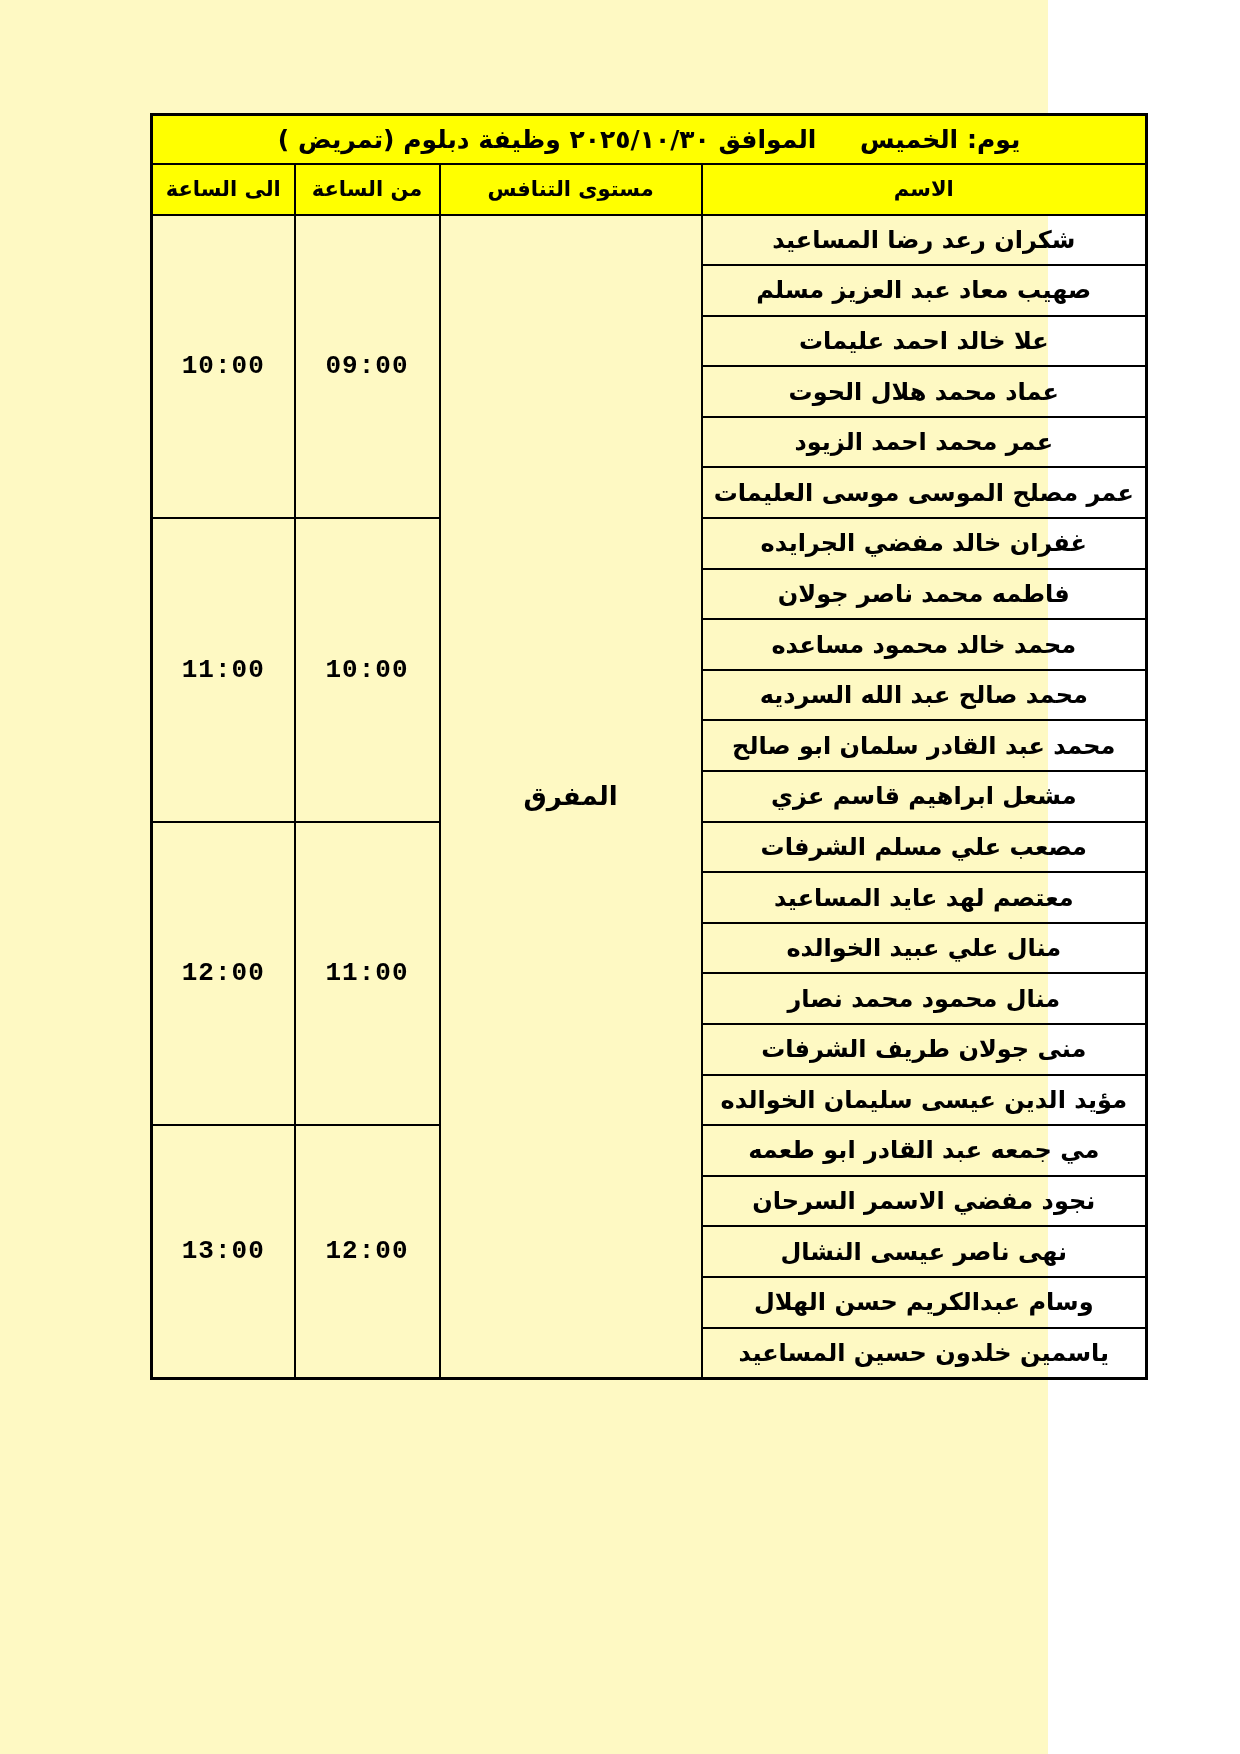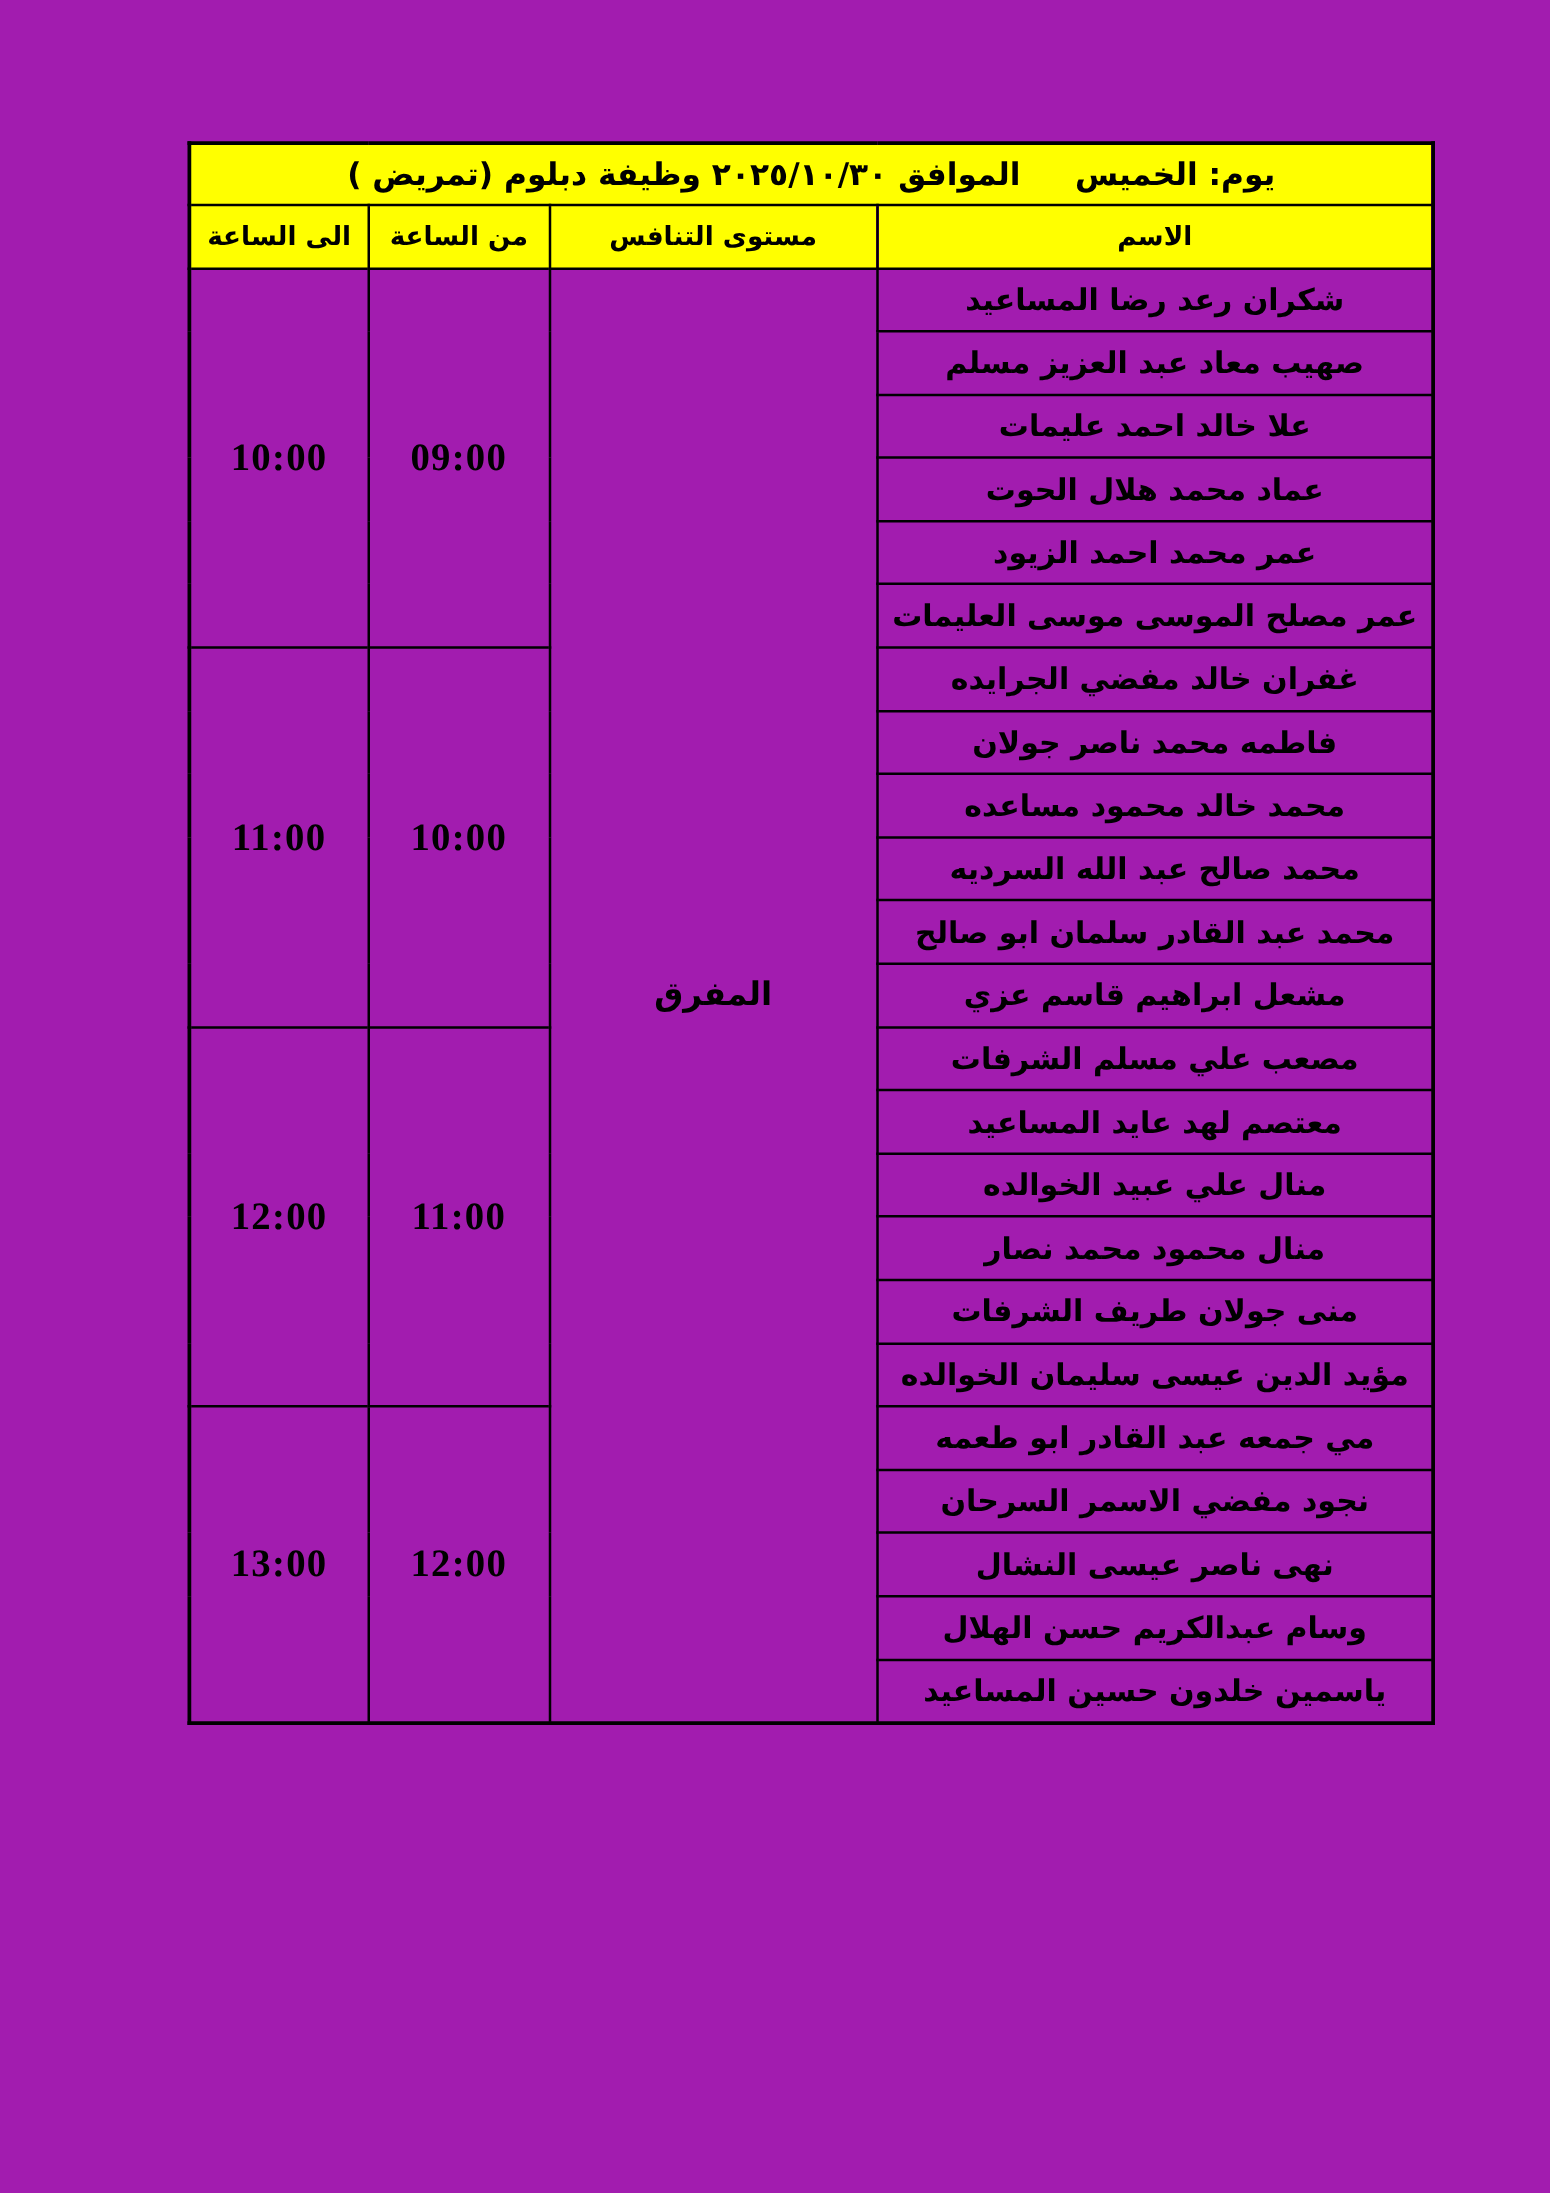--- a/index.html
+++ b/index.html
@@ -1,21 +1,21 @@
 <!DOCTYPE html>
 <html lang="ar"><head>
 <meta charset="utf-8">
 <style>
   * { margin:0; padding:0; box-sizing:border-box; }
   html,body { background:#ffffff; }
   .doc-page {
     position:relative;
-    width:1240px;
+    width:1048px;
     height:1754px;
-    background:#a21caf;
+    background:#fef9c3;
     font-family:"DejaVu Sans", sans-serif;
     color:#000;
   }
   table.schedule {
     position:absolute;
     top:113px;
     left:150px;
     width:995px;
     border-collapse:collapse;
     table-layout:fixed;
@@ -39,22 +39,22 @@
     font-size:25px;
     white-space:pre-wrap;
   }
   .head-cell {
     background:#FFFF00;
     font-size:21px;
   }
   .name-cell  { font-size:24px; }
   .level-cell { font-size:26px;margin-top:32px; }
   .time-cell  {
-    font-size:31px;
-    font-family:Liberation Serif, serif;
+    font-size:26px;
+    font-family:Liberation Mono, monospace;
     direction:ltr;
     letter-spacing:1px;
   }
 </style>
 </head>
 <body>
 
 <div class="doc-page">
   <table class="schedule" dir="rtl">
     <colgroup>

